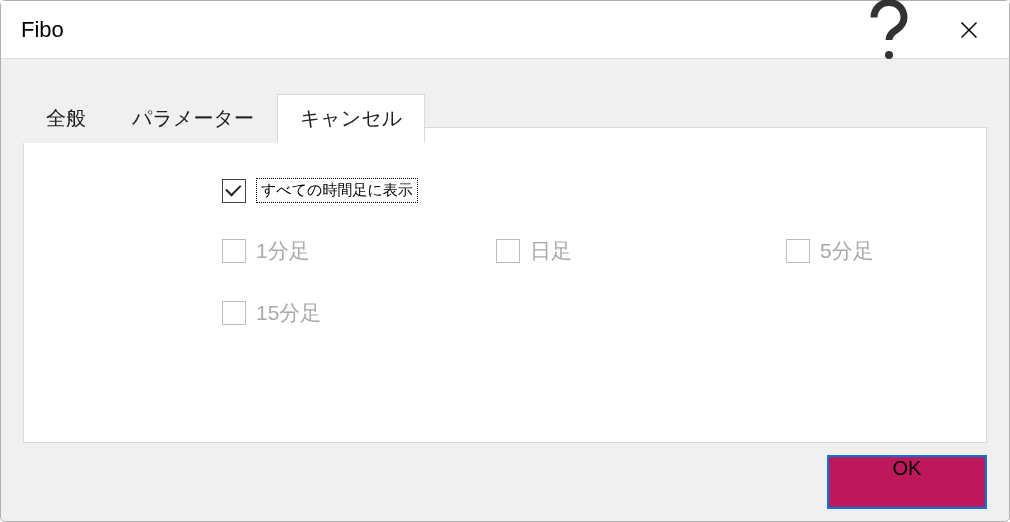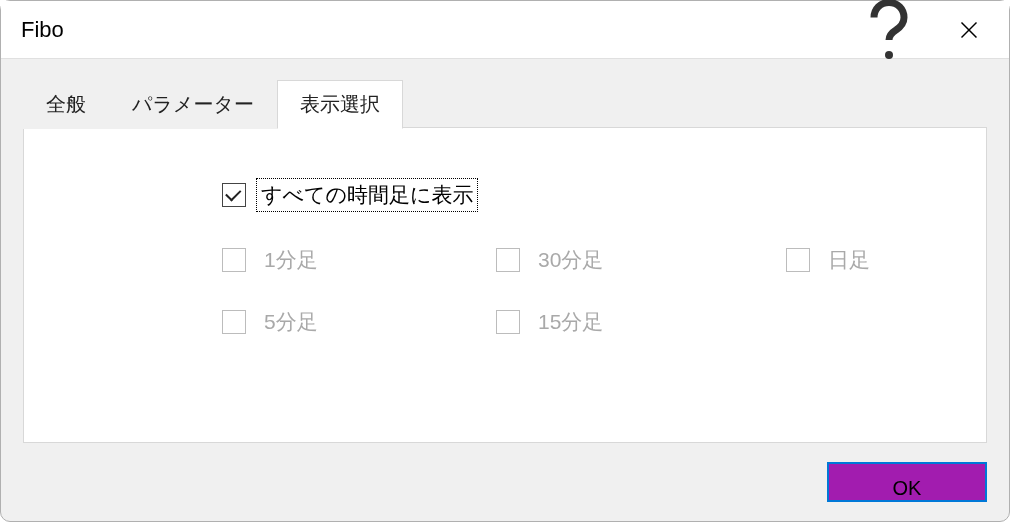--- a/index.html
+++ b/index.html
@@ -10,21 +10,21 @@
       background: #fff;
       overflow: hidden;
     }
     .dialog {
       width: 1010px;
       height: 522px;
       border: 1px solid #b0b0b0;
       background: #f0f0f0;
       display: flex;
       flex-direction: column;
-      border-radius: 10px;
+      border-radius: 5px;
     }
     .titlebar {
       height: 58px;
       background: #fff;
       display: flex;
       align-items: center;
       padding-left: 20px;
       border-bottom: 1px solid #e0e0e0;
     }
     .titlebar-title {
@@ -57,21 +57,21 @@
       z-index: 2;
     }
     .tab {
       padding: 10px 22px 10px 22px;
       font-size: 20px;
       color: #222;
       background: #f0f0f0;
       border: 1px solid transparent;
       border-bottom: none;
       position: relative;
-      top: 1px;
+      top: 15px;
     }
     .tab.active {
       background: #fff;
       border: 1px solid #d8d8d8;
       border-bottom: 1px solid #fff;
     }
     .tabpanel {
       background: #fff;
       border: 1px solid #d8d8d8;
       flex: 1;
@@ -101,56 +101,55 @@
     }
     .checkbox.checked::after {
       content: "";
       width: 12px;
       height: 7px;
       border-left: 2.5px solid #222;
       border-bottom: 2.5px solid #222;
       transform: rotate(-45deg) translate(1px, -2px);
     }
     .master-label {
-      font-size: 21px;
+      font-size: 15px;
       color: #000;
       padding: 2px 4px;
       border: 1px dotted #000;
     }
     .grid {
       margin-left: 158px;
       display: grid;
       grid-template-columns: 274px 290px auto;
       row-gap: 34px;
     }
     .opt {
       display: flex;
       align-items: center;
-      gap: 8px;
     }
     .opt-label {
       font-size: 21px;
       color: #a9a9a9;
     }
     .footer {
       height: 78px;
       display: flex;
       align-items: center;
       justify-content: flex-end;
       padding-right: 22px;
       gap: 14px;
     }
     .btn {
       width: 160px;
-      height: 40px;
+      height: 54px;
       font-size: 20px;
       border: 1px solid #aeaeae;
-      background: #a21caf;
-      display: flex;
-      align-items: flex-end;
+      background: #be185d;
+      display: flex;
+      align-items: flex-start;
       justify-content: center;
       color: #000;
     }
     .btn.primary {
       border: 2px solid #0078d7;
     }
   </style>
 </head>
 <body>
 
@@ -168,37 +167,33 @@
         <line x1="2" y1="2" x2="14" y2="14"></line>
         <line x1="14" y1="2" x2="2" y2="14"></line>
       </svg>
     </div>
   </div>
 
   <div class="content">
     <div class="tabstrip">
       <div class="tab"><span>全般</span></div>
       <div class="tab"><span>パラメーター</span></div>
-      <div class="tab active"><span>表示選択</span></div>
+      <div class="tab active"><span>キャンセル</span></div>
     </div>
 
     <div class="tabpanel">
       <div class="master-row">
         <div class="checkbox checked"></div>
         <span class="master-label">すべての時間足に表示</span>
       </div>
 
       <div class="grid">
         <div class="opt">
           <div class="checkbox disabled"></div>
           <span class="opt-label">1分足</span>
-        </div>
-        <div class="opt">
-          <div class="checkbox disabled"></div>
-          <span class="opt-label">30分足</span>
         </div>
         <div class="opt">
           <div class="checkbox disabled"></div>
           <span class="opt-label">日足</span>
         </div>
 
         <div class="opt">
           <div class="checkbox disabled"></div>
           <span class="opt-label">5分足</span>
         </div>

